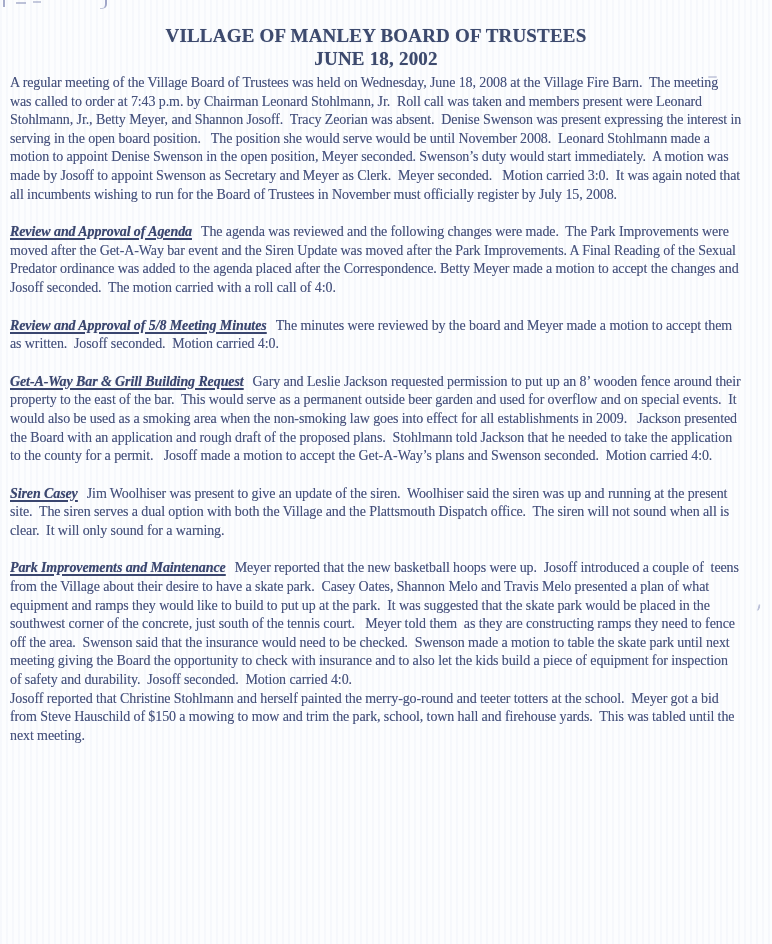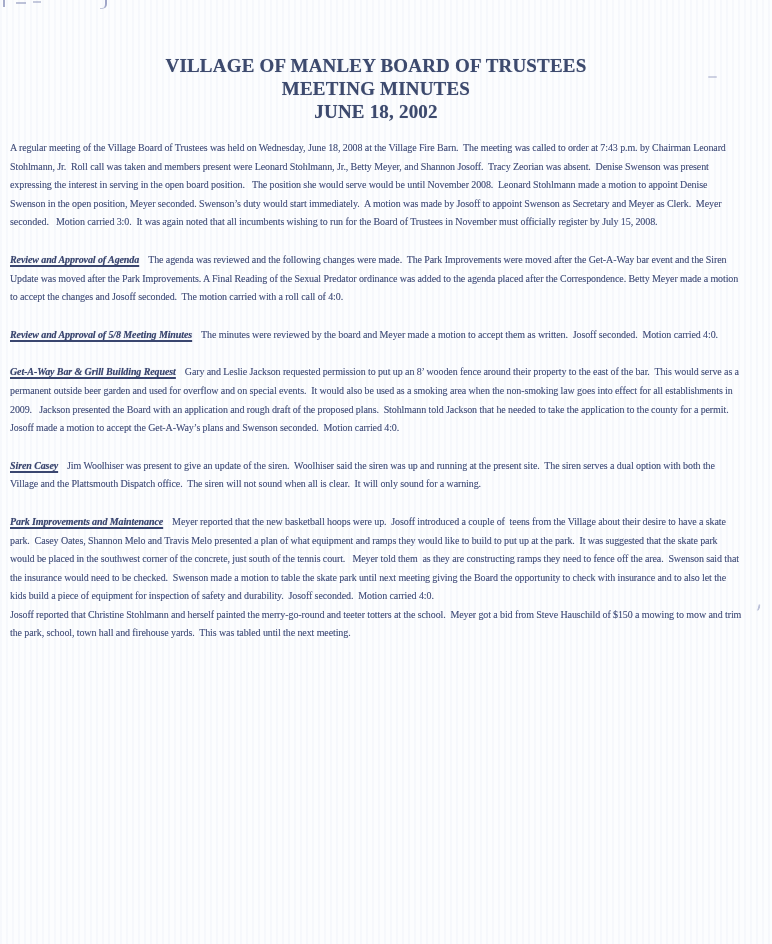--- a/index.html
+++ b/index.html
@@ -18,35 +18,35 @@
       repeating-linear-gradient(90deg,
         rgba(196,206,232,0.10) 0px, rgba(196,206,232,0.10) 2px,
         rgba(255,255,255,0) 2px, rgba(255,255,255,0) 6px),
       var(--paper, #fcfdfe);
     font-family: "Liberation Serif", "DejaVu Serif", serif;
     color: var(--ink, #46527d);
     position: relative;
   }
   .page {
     width: 752px; height: 944px;
-    padding: 54px 10px 0 10px;
+    padding: 24px 10px 0 10px;
     position: relative;
   }
   .doc-title {
     text-align: center;
     font-weight: bold;
     font-size: 19px;
     line-height: 23px;
     letter-spacing: 0.2px;
     color: var(--title_ink, #3d4a6e);
     text-shadow: 0 0 0.7px rgba(61,74,110,0.55);
   }
   .body-text {
-    margin-top: 16px;
-    font-size: 10px;
+    margin-top: 4px;
+    font-size: 14px;
     line-height: 18.6px;
     letter-spacing: -0.1px;
     text-shadow: 0 0 0.6px rgba(70,82,125,0.45);
   }
   p.para { margin-bottom: 19px; }
   p.para:last-child { margin-bottom: 0; }
   .sec-head {
     font-weight: bold;
     color: var(--heading_ink, #3a466f);
     text-decoration: underline;
@@ -78,21 +78,20 @@
 
   <div class="artifact a-tl-tick"></div>
   <div class="artifact a-tl-dash1"></div>
   <div class="artifact a-tl-dash2"></div>
   <div class="artifact a-tl-squig"></div>
   <div class="artifact a-tr-dash"></div>
   <div class="artifact a-comma"></div>
 
   <div class="doc-title">
     <div>VILLAGE OF MANLEY BOARD OF TRUSTEES</div>
-    <div>MEETING MINUTES</div>
     <div>JUNE 18, 2002</div>
   </div>
 
   <div class="body-text">
 
     <p class="para">
       <span class="sec-body">A regular meeting of the Village Board of Trustees was held on Wednesday, June 18, 2008 at the Village Fire Barn.  The meeting was called to order at 7:43 p.m. by Chairman Leonard Stohlmann, Jr.  Roll call was taken and members present were Leonard Stohlmann, Jr., Betty Meyer, and Shannon Josoff.  Tracy Zeorian was absent.  Denise Swenson was present expressing the interest in serving in the open board position.   The position she would serve would be until November 2008.  Leonard Stohlmann made a motion to appoint Denise Swenson in the open position, Meyer seconded. Swenson’s duty would start immediately.  A motion was made by Josoff to appoint Swenson as Secretary and Meyer as Clerk.  Meyer seconded.   Motion carried 3:0.  It was again noted that all incumbents wishing to run for the Board of Trustees in November must officially register by July 15, 2008.</span>
     </p>
 
     <p class="para">

